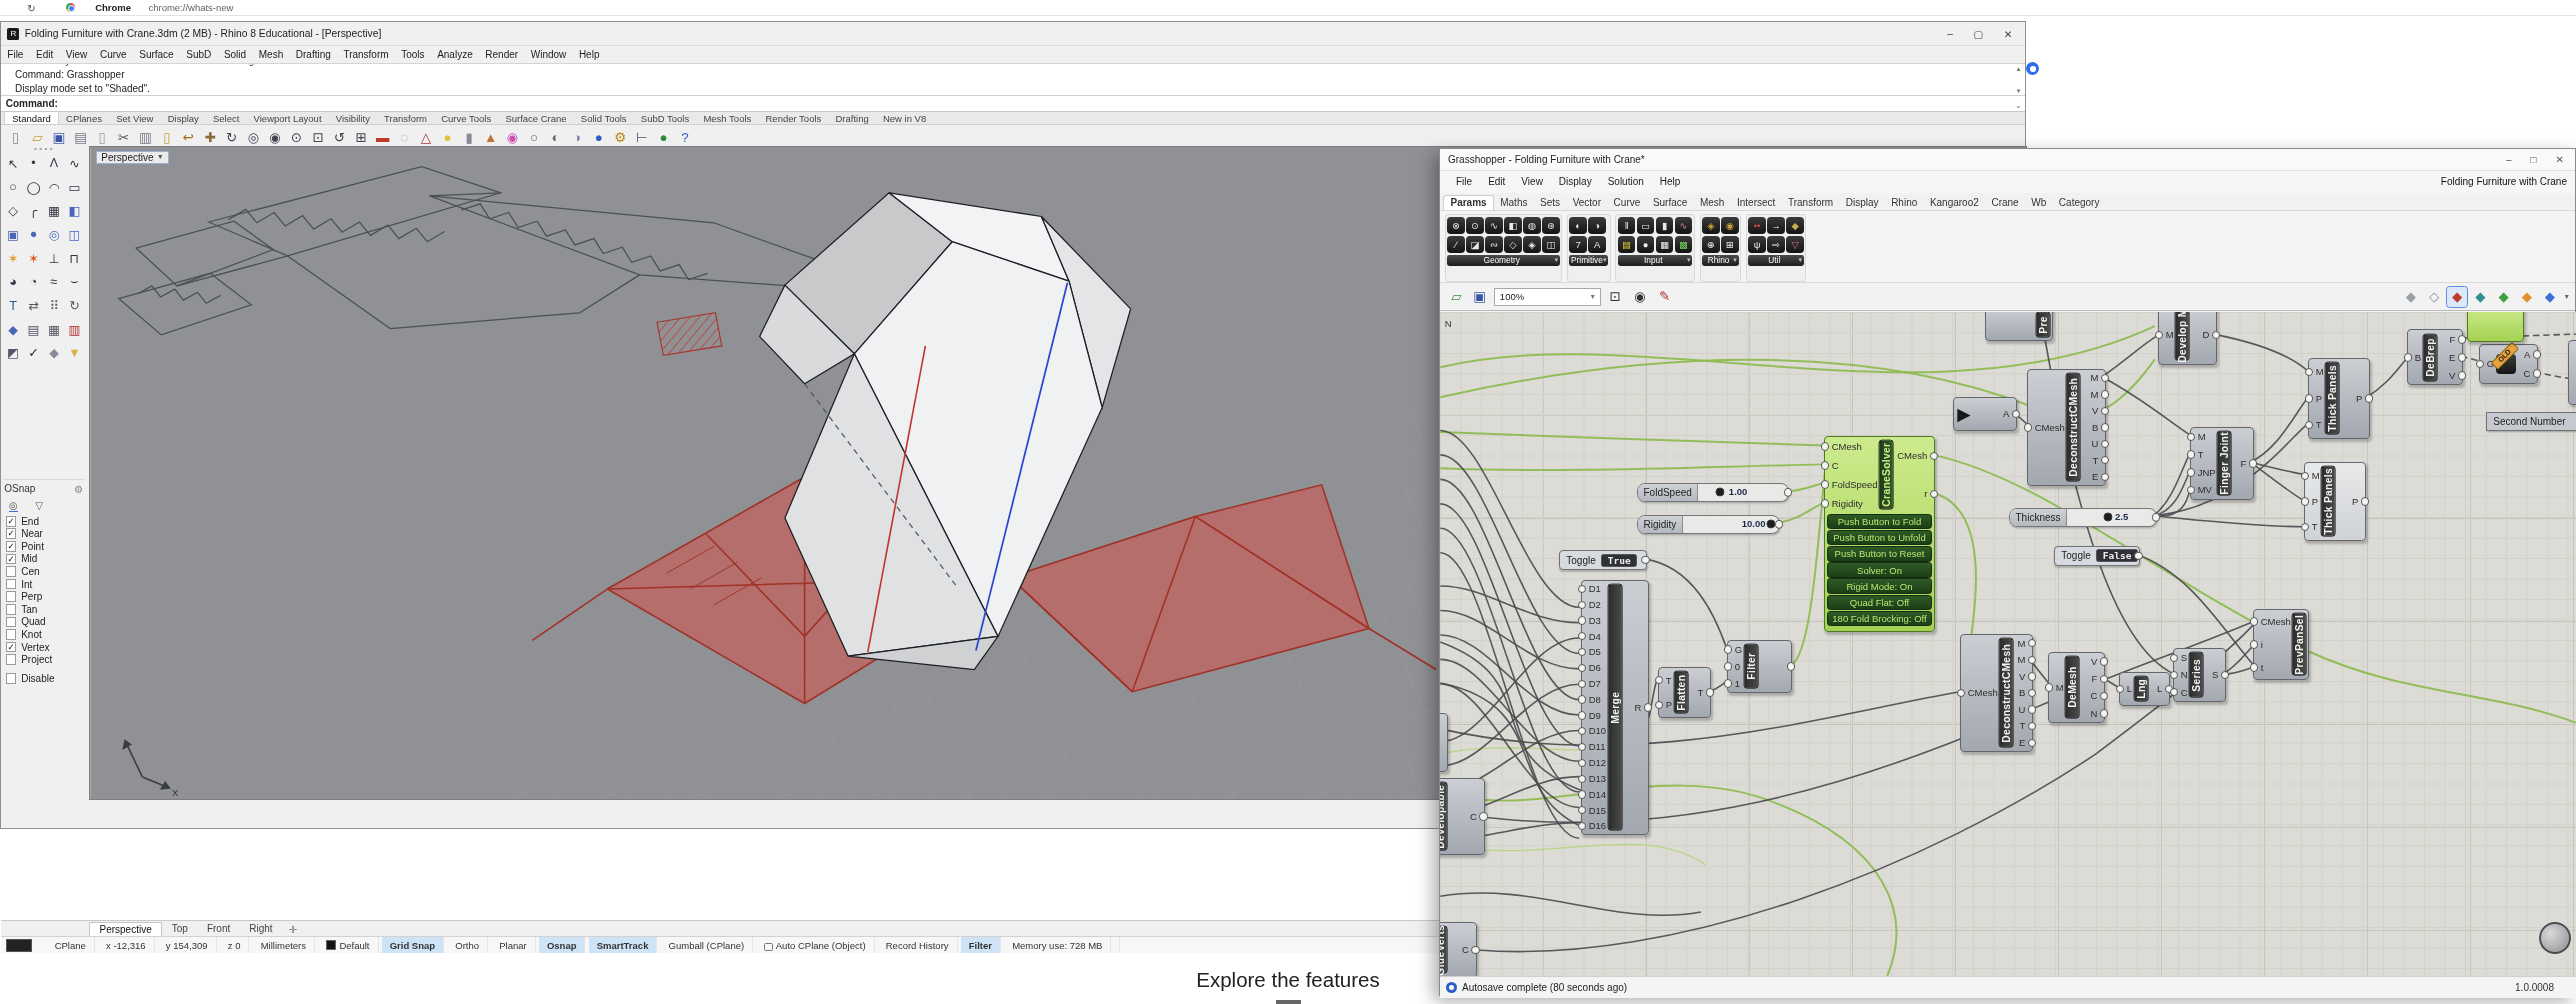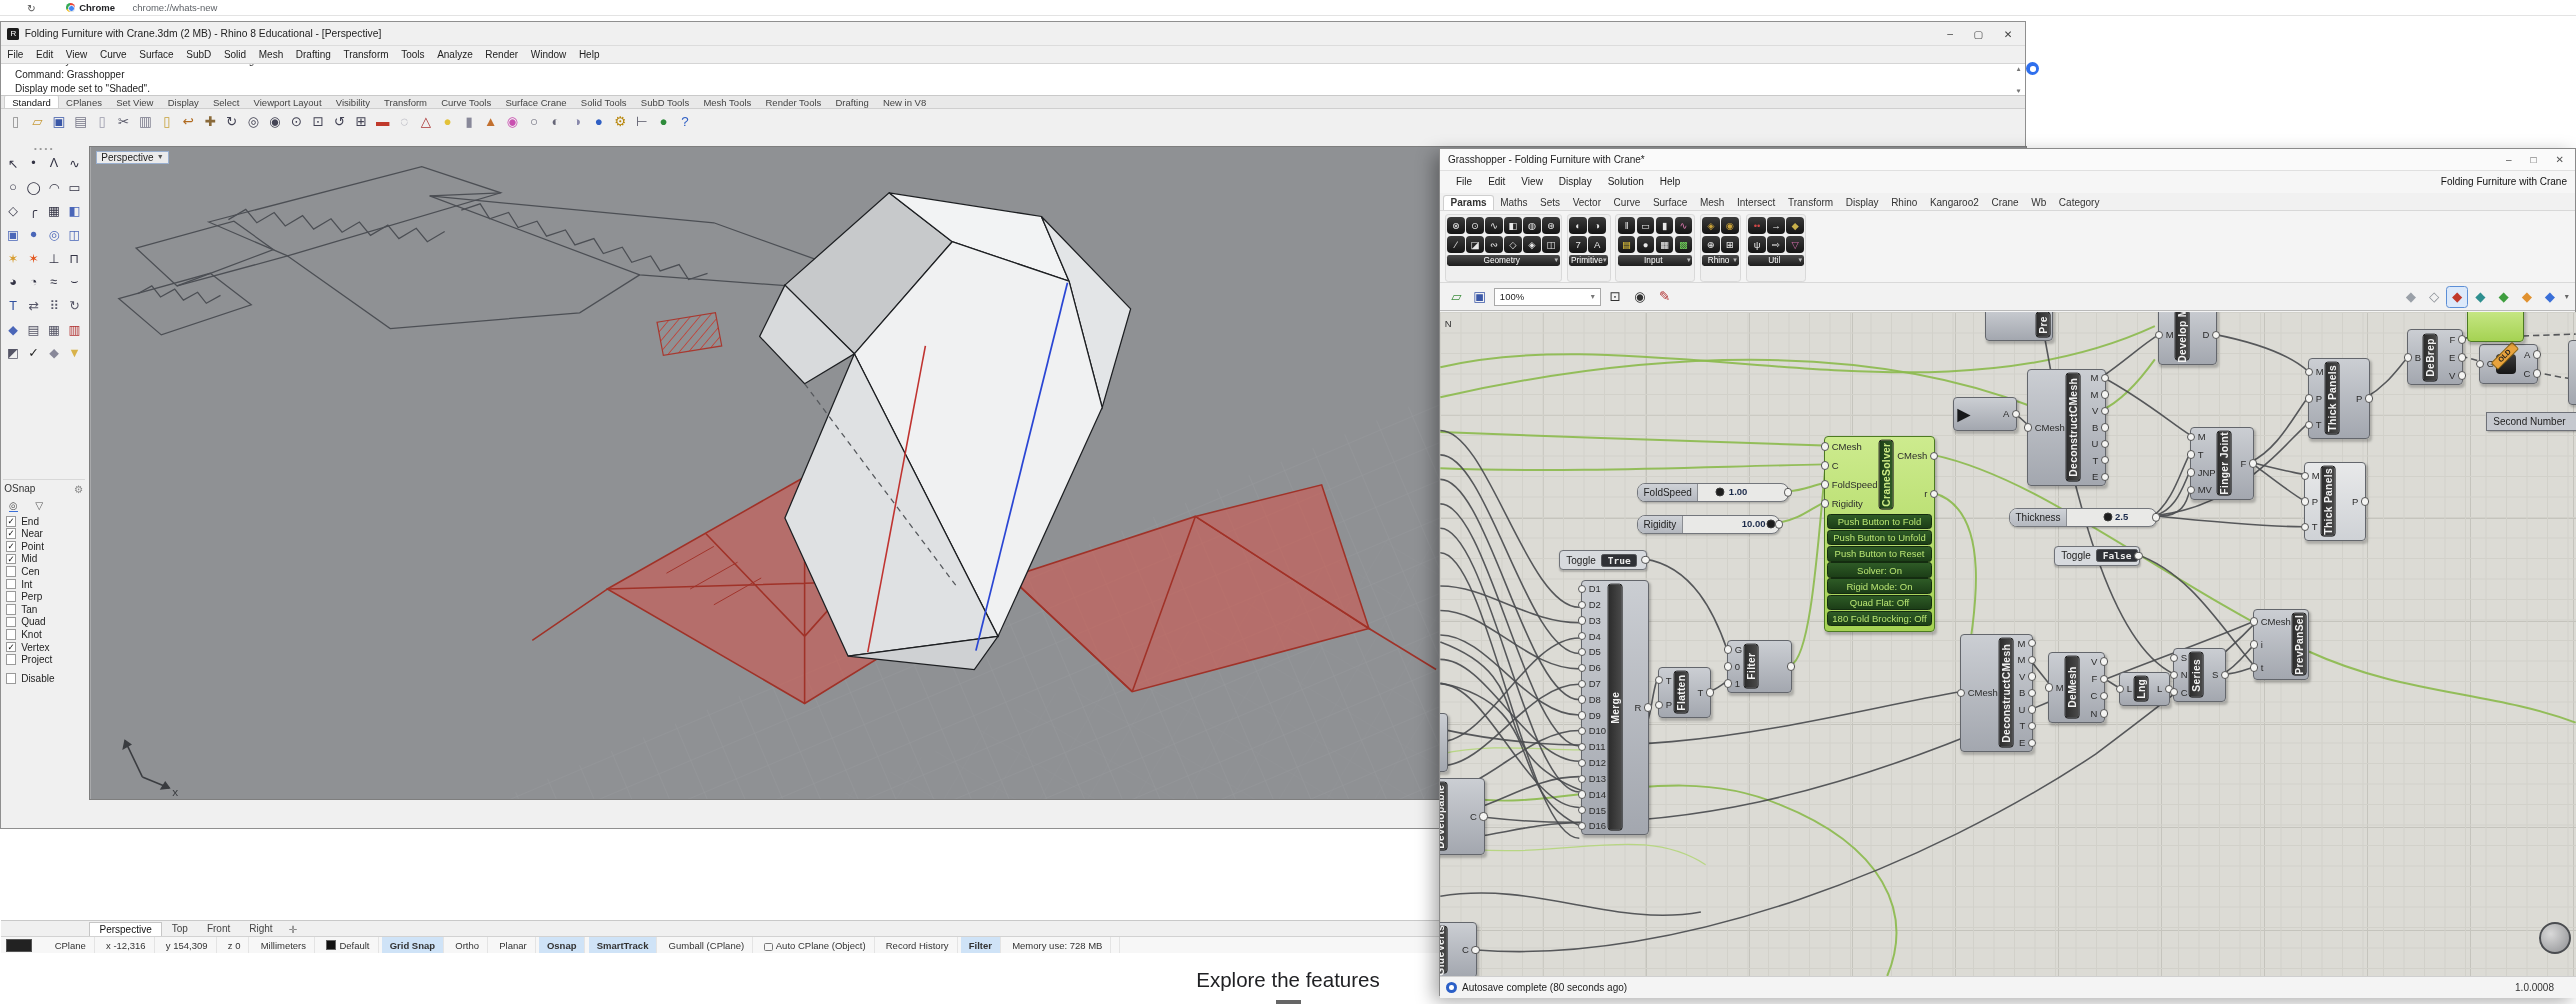--- a/index.html
+++ b/index.html
@@ -7,21 +7,21 @@
         font-family:"Liberation Sans","DejaVu Sans",sans-serif;color:#222;}
   i,b{font-style:normal;}
   
   #chrome-bar{position:absolute;left:0;top:0;width:2576px;height:15px;background:#fff;
     border-bottom:0.8px solid #e3e3e3;display:flex;align-items:center;font-size:9.5px;}
   #chrome-bar .reload{margin-left:27px;color:#555;font-size:10.3px;}
   #chrome-bar .logo{width:9.5px;height:9.5px;border-radius:50%;margin-left:30px;
     background:conic-gradient(#ea4335 0 33%,#fbbc05 33% 66%,#34a853 66% 100%);position:relative;}
   #chrome-bar .logo::after{content:"";position:absolute;left:2.4px;top:2.4px;width:4.7px;height:4.7px;border-radius:50%;
     background:#4285f4;border:0.8px solid #fff;}
-  #chrome-bar .tab-label{font-weight:bold;color:#202124;margin-left:4px;}
+  #chrome-bar .tab-label{font-weight:bold;color:#202124;margin-left:20px;}
   #chrome-bar .url{color:#5f6368;margin-left:17.4px;}
   #chrome-fab{position:absolute;left:2026px;top:62px;width:13.4px;height:13.4px;border-radius:50%;
     background:#2f6fed;z-index:30;}
   #chrome-fab::after{content:"";position:absolute;left:4px;top:4px;width:5.5px;height:5.5px;border-radius:50%;background:#fff;}
   #explore-heading{position:absolute;left:0;top:968px;width:2576px;text-align:center;
     font-size:20.5px;color:#202124;z-index:1;}
   #explore-sub{position:absolute;left:1276px;top:1000px;width:25px;height:4px;background:#666;z-index:1;}
   
   #rhino{position:absolute;left:0;top:21.3px;width:2026px;height:808px;background:#f0f0f0;
     border:0.8px solid #8f8f8f;box-sizing:border-box;z-index:10;}
@@ -204,20 +204,23 @@
         <span class="menu-item">Render</span>
         <span class="menu-item">Window</span>
         <span class="menu-item">Help</span>
       </div>
     <div id="rh-cmd">
       <div class="hist">
         <div>Successfully read file "C:\Users\...\Documents\Folding Furniture with Crane.3dm"</div>
         <div>Command: Grasshopper</div>
         <div>Display mode set to "Shaded".</div>
       </div>
+      <div class="prompt">
+          <span>Command:</span>
+        </div>
       <div class="scrl">
           <span>▲</span>
           <span>▼</span>
         </div>
       <div class="expander">⌄</div>
     </div>
     <div id="rh-tabs">
         <span class="rtab active">Standard</span>
         <span class="rtab">CPlanes</span>
         <span class="rtab">Set View</span>

